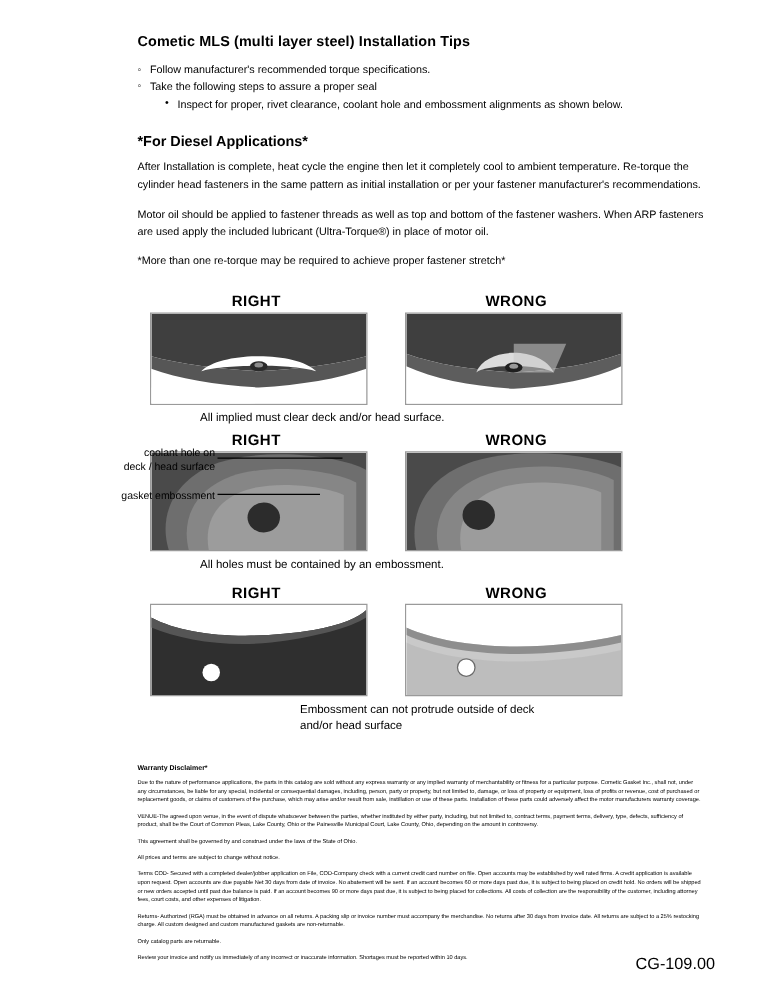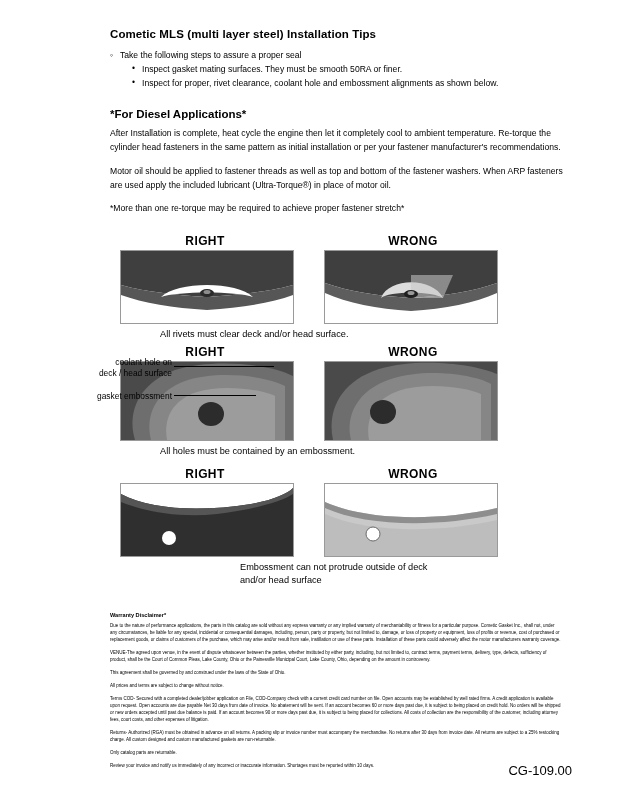--- a/index.html
+++ b/index.html
@@ -160,25 +160,25 @@
 </style>
 </head>
 <body>
 
 <div class="page">
 
   <h1 class="title">Cometic MLS (multi layer steel) Installation Tips</h1>
 
   <ul class="bullets">
     <li>
+      <span>Follow manufacturer's recommended torque specifications.</span>
+    </li>
+    <li>
       <span>Take the following steps to assure a proper seal</span>
       <ul class="subbullets">
-        <li>
-          <span>Inspect gasket mating surfaces.  They must be smooth 50RA or finer.</span>
-        </li>
         <li>
           <span>Inspect for proper, rivet clearance, coolant hole and embossment alignments as shown below.</span>
         </li>
       </ul>
     </li>
   </ul>
 
   <h2 class="section-head">*For Diesel Applications*</h2>
   <p class="para">After Installation is complete, heat cycle the engine then let it completely cool to ambient temperature. Re-torque the cylinder head fasteners in the same pattern as initial installation or per your fastener manufacturer's recommendations.</p>
   <p class="para">Motor oil should be applied to fastener threads as well as top and bottom of the fastener washers. When ARP fasteners are used apply the included lubricant (Ultra-Torque®) in place of motor oil.</p>
@@ -208,21 +208,21 @@
             <rect x="0" y="0" width="172" height="72" fill="#ffffff"></rect>
             <path d="M0,0 H172 V32 C150,40 120,45 86,47 C52,45 22,40 0,32 Z" fill="#3f3f3f"></path>
             <path d="M0,32 C22,40 52,45 86,47 C120,45 150,40 172,32 V42 C150,52 120,58 86,60 C52,58 22,52 0,42 Z" fill="#5d5d5d"></path>
             <path d="M56,47 C64,26 108,26 118,47 C108,40 64,40 56,47 Z" fill="#dcdcdc"></path>
             <path d="M86,24 L128,24 L118,47 L86,47 Z" fill="#c8c8c8" opacity="0.55"></path>
             <ellipse cx="86" cy="43" rx="7" ry="4" fill="#1f1f1f"></ellipse>
             <ellipse cx="86" cy="42" rx="3.5" ry="2" fill="#9a9a9a"></ellipse>
           </svg>
         </div>
       </div>
-      <div class="fig-caption">All rivets must clear deck and/or head surface.</div>
+      <div class="fig-caption">All implied must clear deck and/or head surface.</div>
     </div>
 
     <div class="fig-block fig2-wrap">
       <div class="fig-labels">
         <div class="fig-label">RIGHT</div>
         <div class="fig-label">WRONG</div>
       </div>
       <div class="fig-row">
         <div class="fig-box tall">
           <svg viewBox="0 0 172 78" preserveAspectRatio="none">

